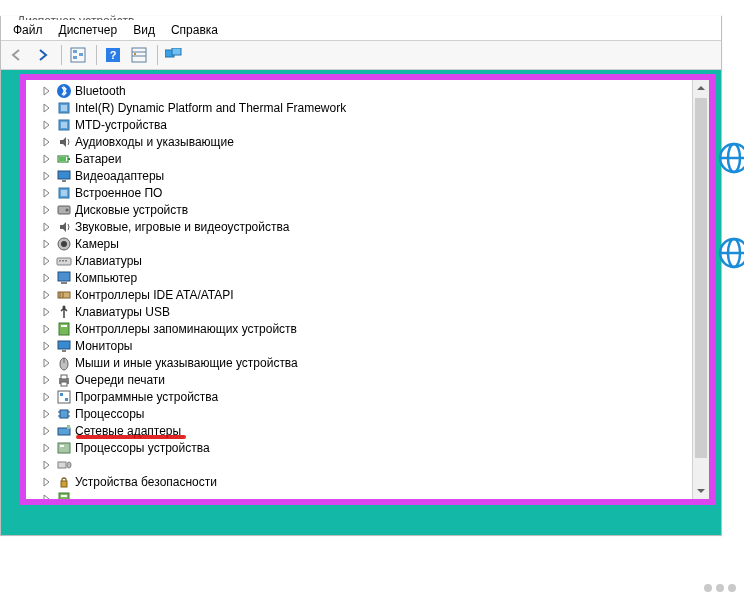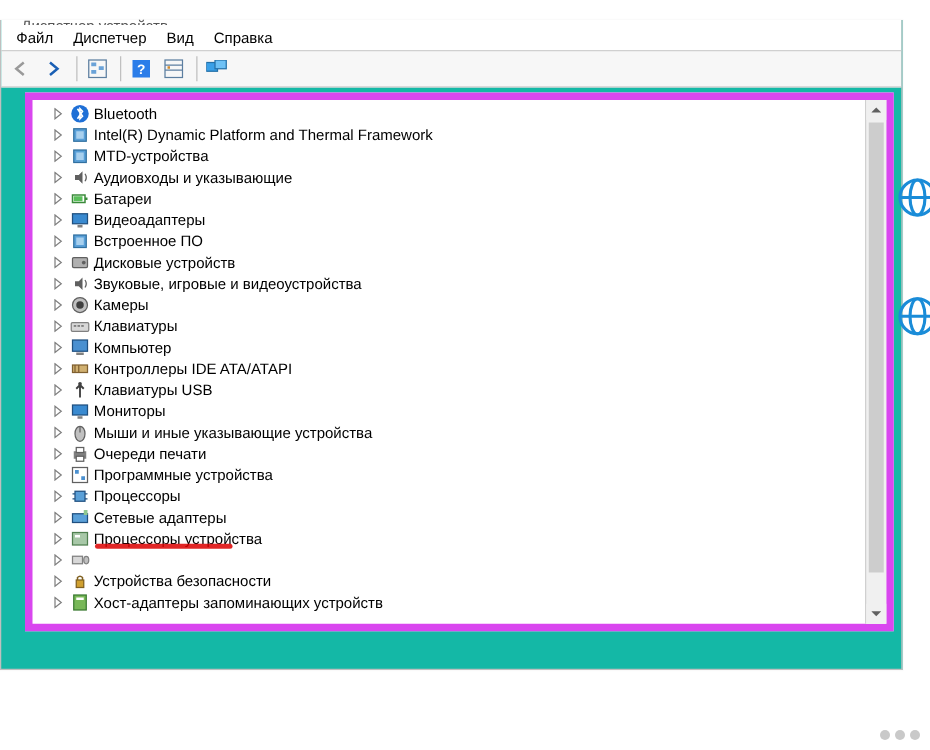--- a/index.html
+++ b/index.html
@@ -290,20 +290,34 @@
           <span class="row-label">Клавиатуры USB</span>
         </div>
         <div class="tree-row">
           <span class="expander">
             <svg width="10" height="10">
               <path d="M2 1 L7 5 L2 9 Z" fill="none" stroke="#808080" stroke-width="1"></path>
             </svg>
           </span>
           <span class="dev-icon">
             <svg width="16" height="16">
+              <rect x="3" y="2" width="10" height="12" fill="#78b858" stroke="#3a7a30"></rect>
+              <rect x="5" y="4" width="6" height="2" fill="#fff"></rect>
+            </svg>
+          </span>
+          <span class="row-label">Контроллеры запоминающих устройств</span>
+        </div>
+        <div class="tree-row">
+          <span class="expander">
+            <svg width="10" height="10">
+              <path d="M2 1 L7 5 L2 9 Z" fill="none" stroke="#808080" stroke-width="1"></path>
+            </svg>
+          </span>
+          <span class="dev-icon">
+            <svg width="16" height="16">
               <rect x="2" y="3" width="12" height="8" fill="#3a8ad0" stroke="#205080"></rect>
               <rect x="6" y="12" width="4" height="2" fill="#808080"></rect>
             </svg>
           </span>
           <span class="row-label">Мониторы</span>
         </div>
         <div class="tree-row">
           <span class="expander">
             <svg width="10" height="10">
               <path d="M2 1 L7 5 L2 9 Z" fill="none" stroke="#808080" stroke-width="1"></path>
@@ -425,21 +439,20 @@
             <svg width="10" height="10">
               <path d="M2 1 L7 5 L2 9 Z" fill="none" stroke="#808080" stroke-width="1"></path>
             </svg>
           </span>
           <span class="dev-icon">
             <svg width="16" height="16">
               <rect x="3" y="2" width="10" height="12" fill="#78b858" stroke="#3a7a30"></rect>
               <rect x="5" y="4" width="6" height="2" fill="#fff"></rect>
             </svg>
           </span>
-          <span class="row-label">Хост-адаптеры запоминающих устройств</span>
         </div>
       </div>
     <div class="scrollbar">
       <div class="scroll-up">
         <svg width="8" height="8">
             <path d="M0 6 L4 2 L8 6" fill="#606060"></path>
           </svg>
       </div>
       <div class="scroll-thumb" style="top:18px;height:360px"></div>
       <div class="scroll-down">

